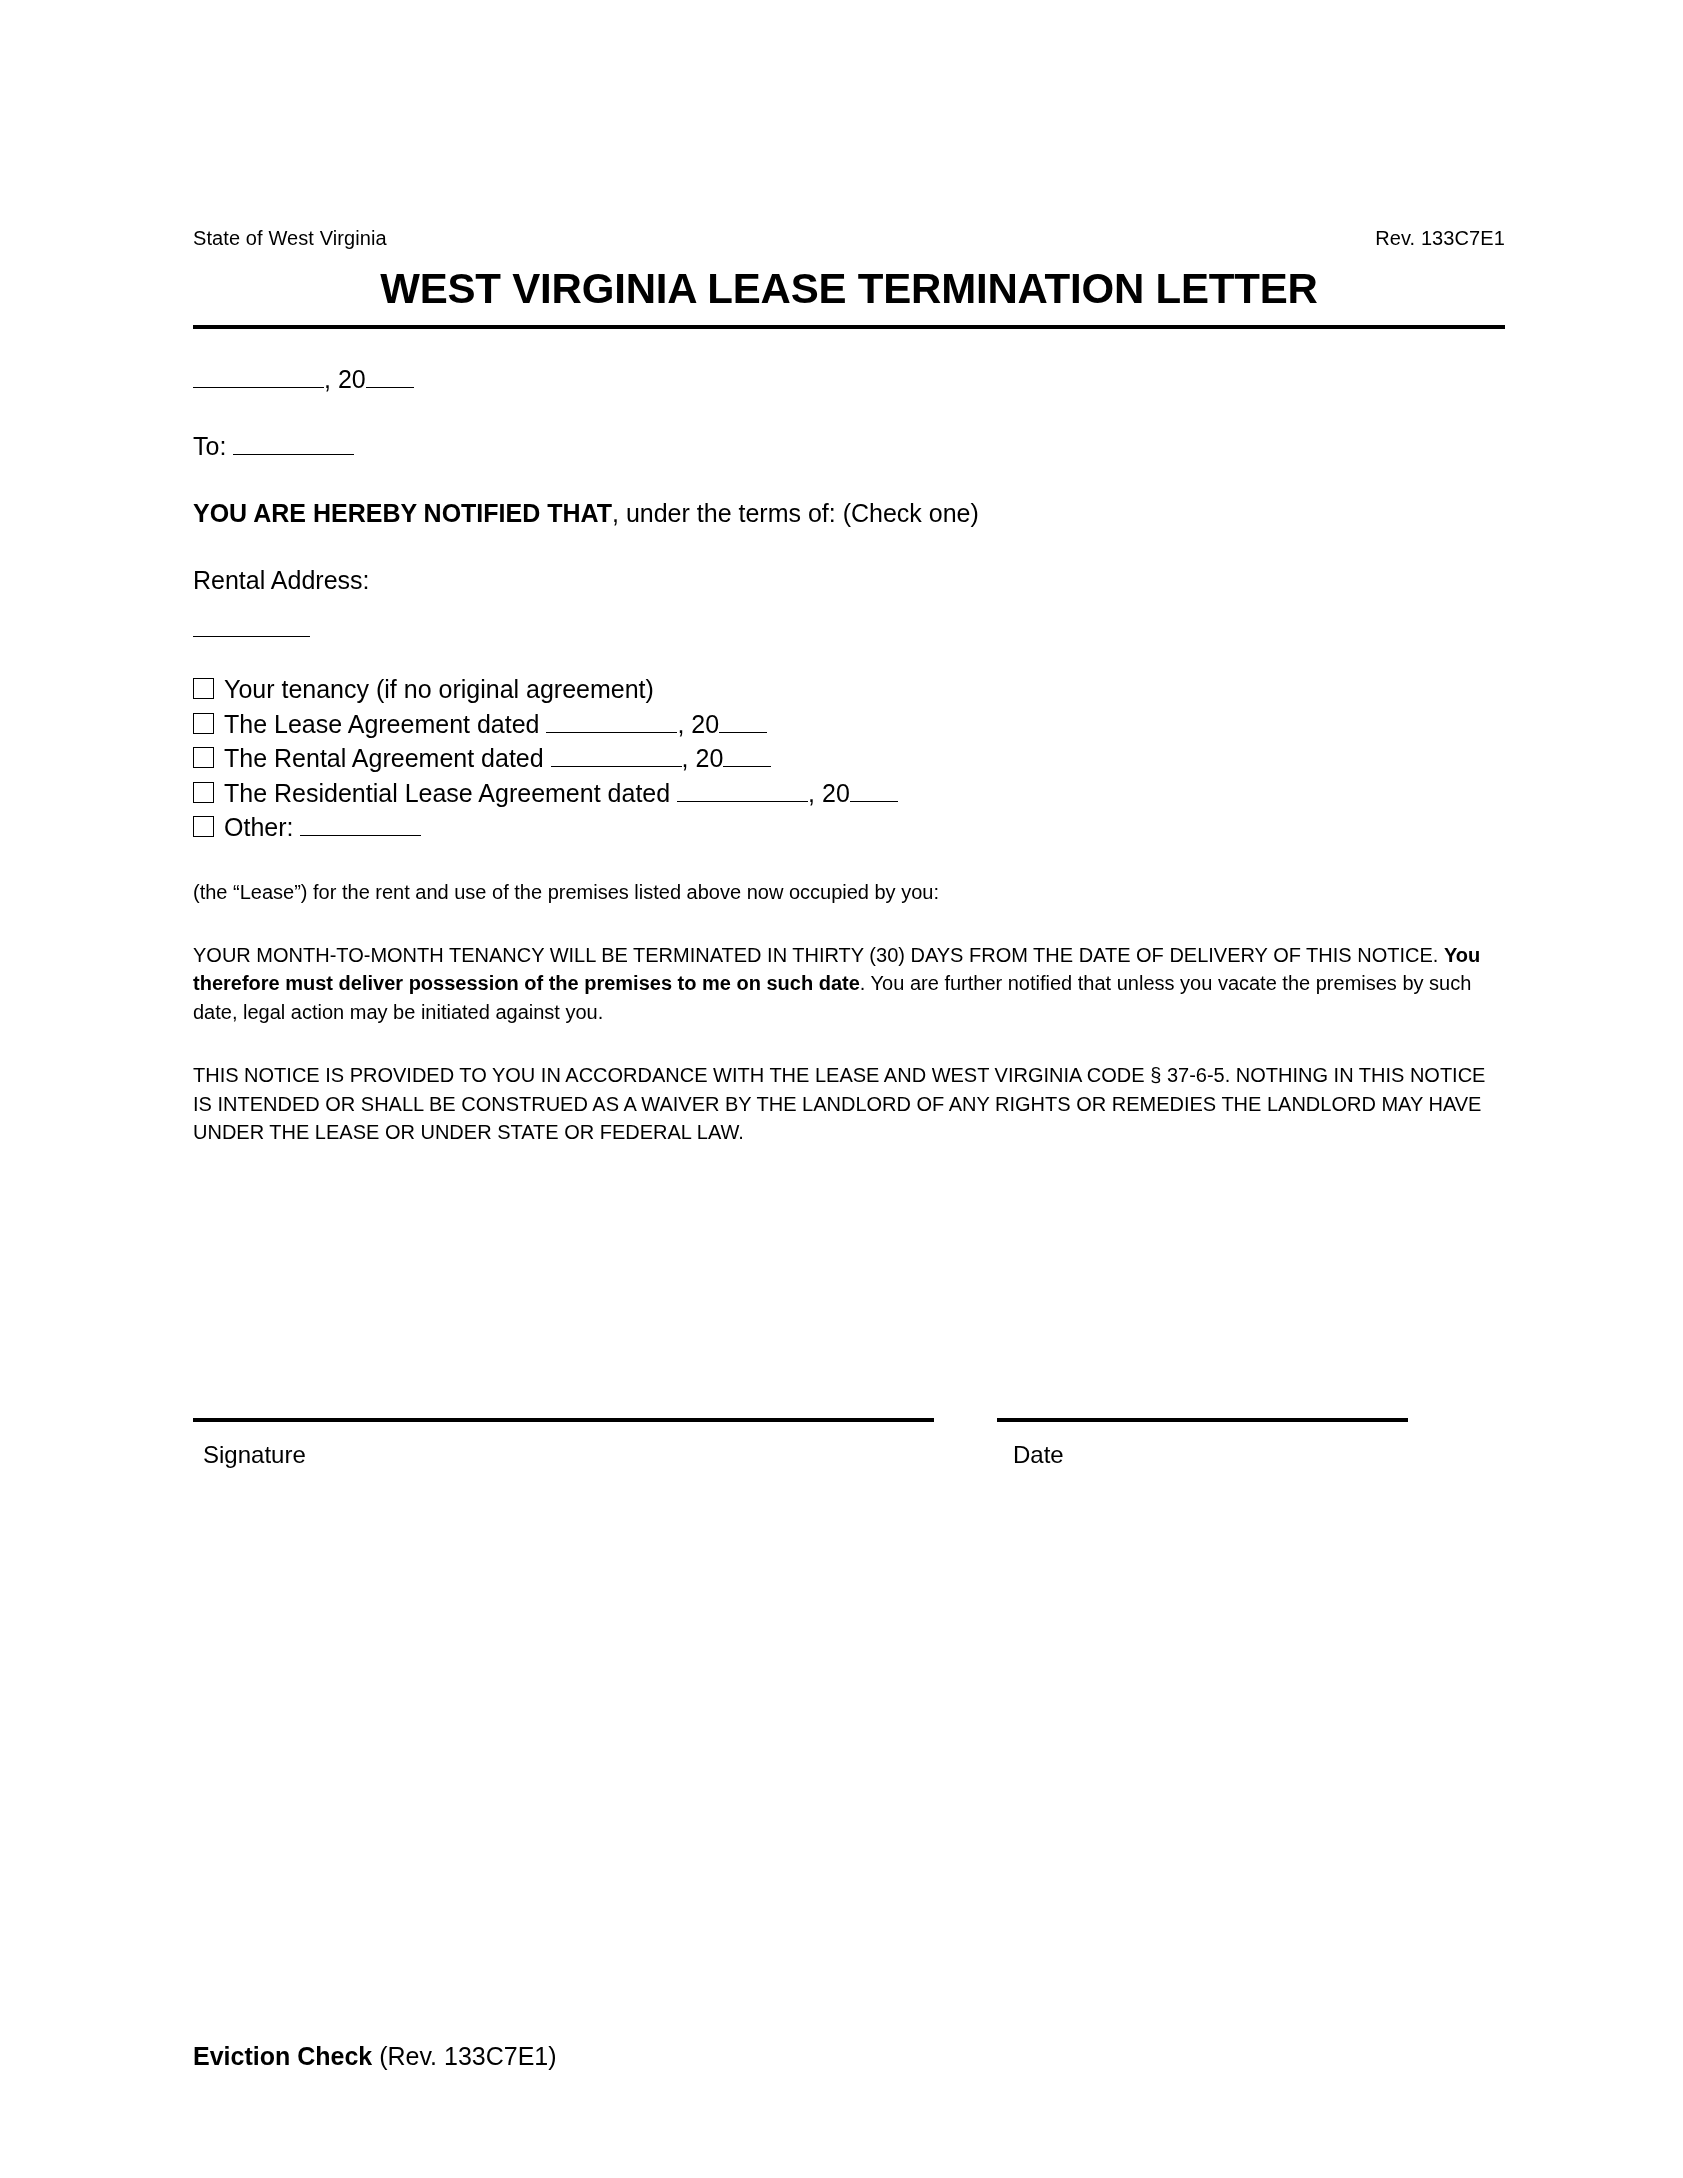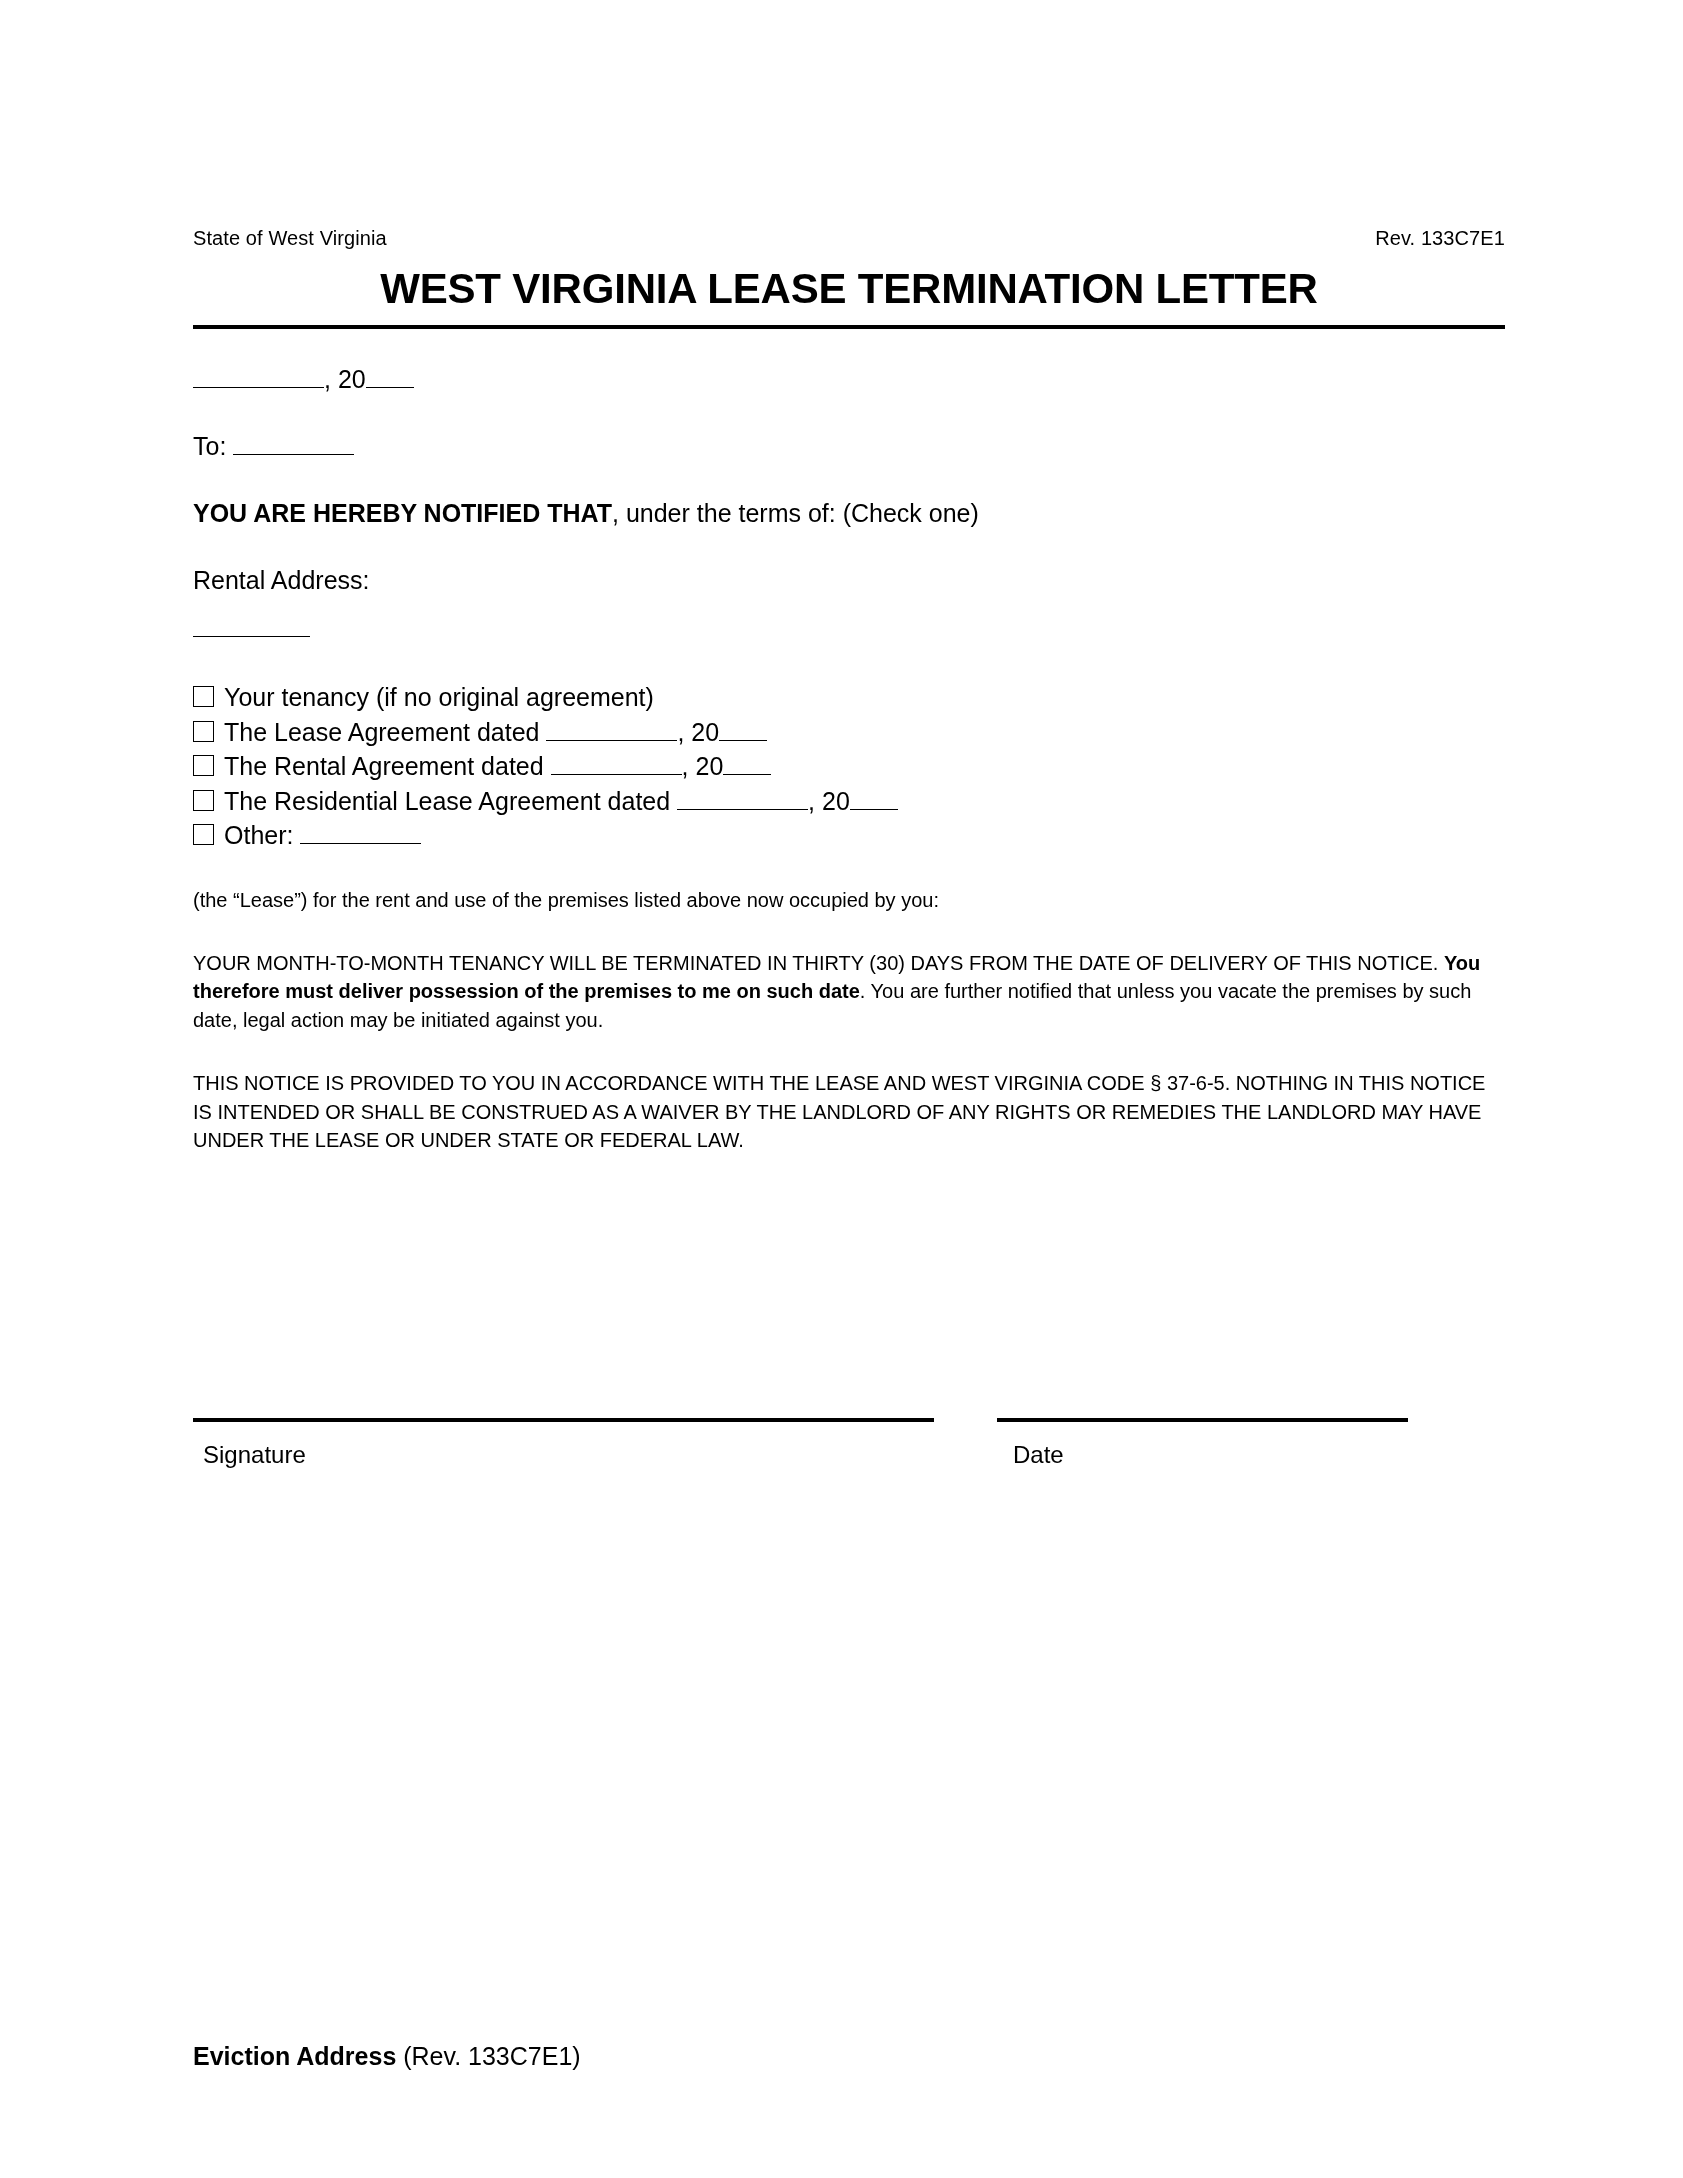--- a/index.html
+++ b/index.html
@@ -83,21 +83,21 @@
     display: inline-block;
   }
   .ul-med { width: 131px; }
   .ul-sm  { width: 48px; }
   .ul-rental { width: 117px; }
   .ul-to  { width: 121px; }
   .ul-other { width: 121px; }
   .ul-contact { width: 119px; }
 
   .checklist {
-    margin-top: 38px;
+    margin-top: 30px;
     font-size: 25px;
     line-height: 1.18;
   }
   .check-row {
     display: block;
     white-space: nowrap;
     margin-bottom: 5px;
   }
   .cbox {
     display: inline-block;
@@ -242,17 +242,17 @@
       <div class="sig-line date"></div>
     </div>
     <div class="sig-labels">
       <span class="sig-label sig">Signature</span>
       <span class="sig-label date">Date</span>
     </div>
   </div>
 
 
   <div class="footer">
-    <b>Eviction Address</b><span> (Rev. 133C7E1)</span>
+    <b>Eviction Check</b><span> (Rev. 133C7E1)</span>
   </div>
 
 </div>
 
 
 </body></html>

